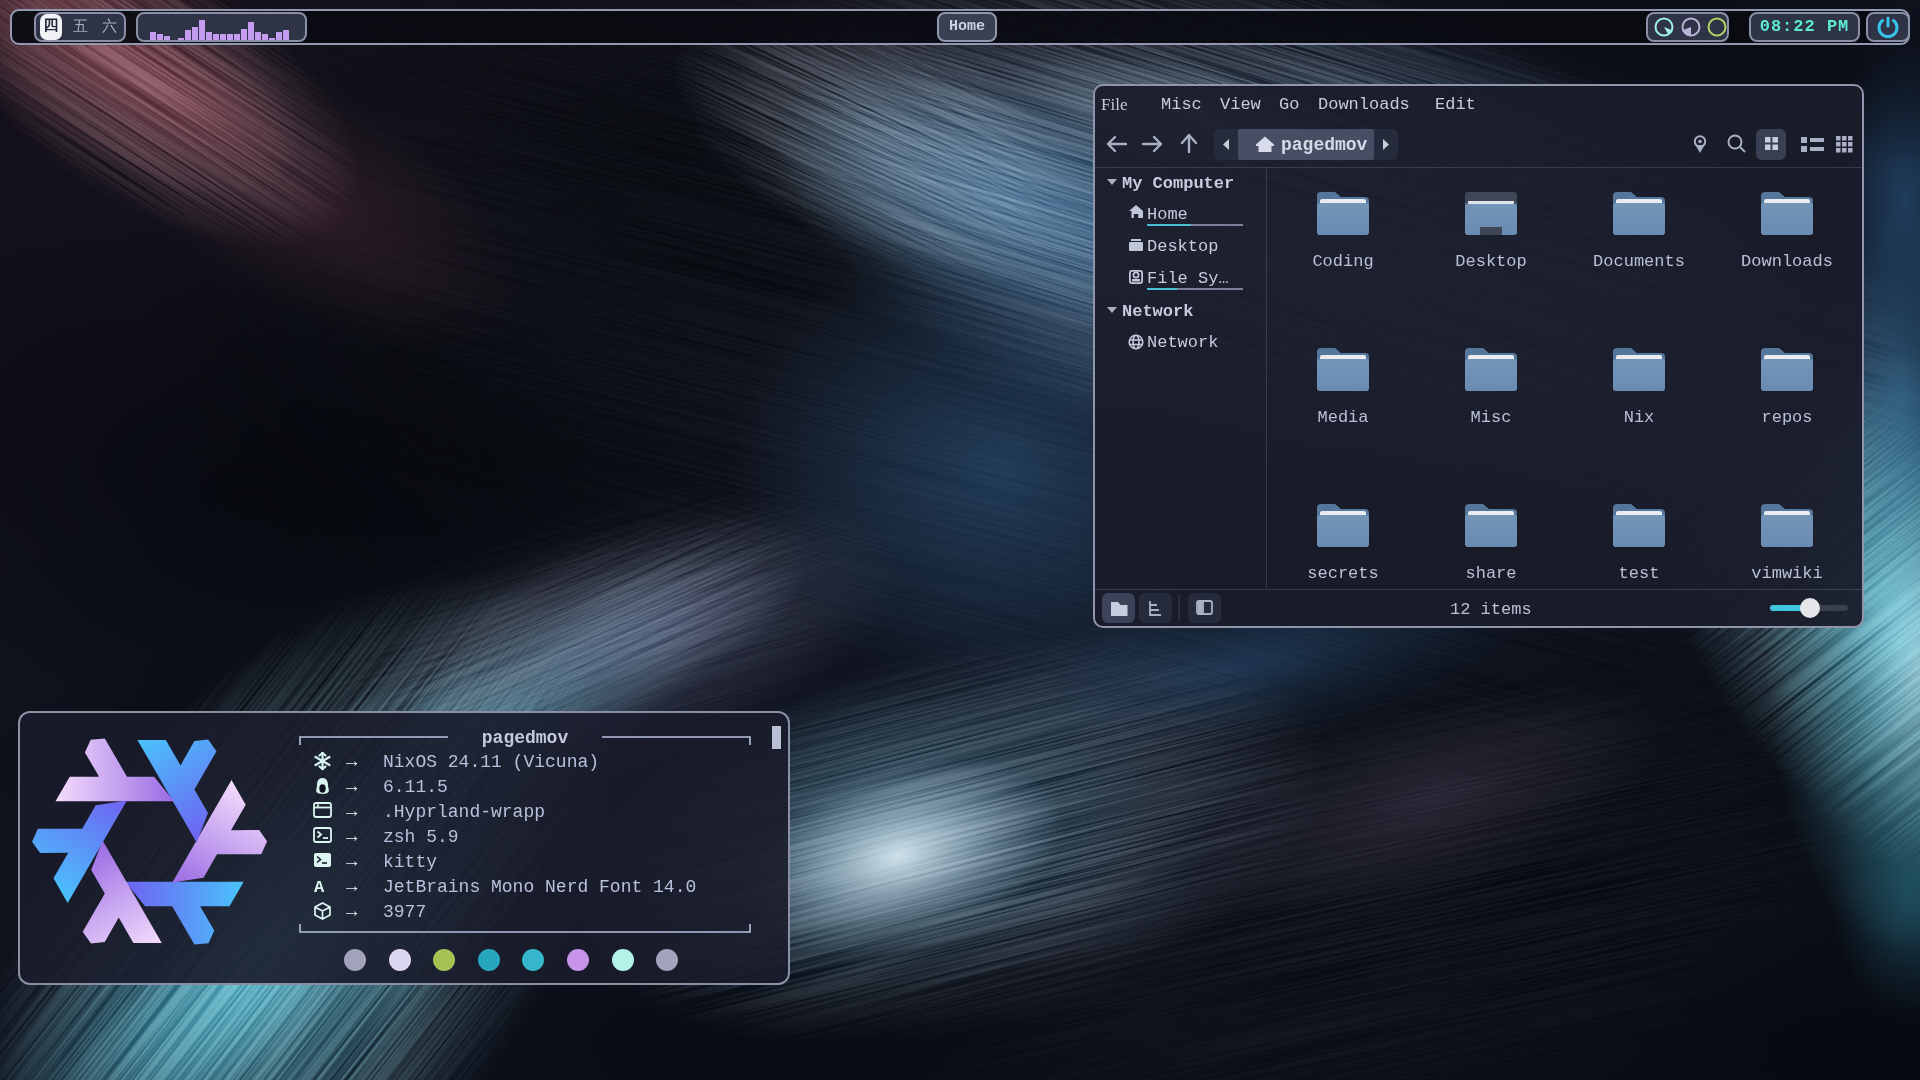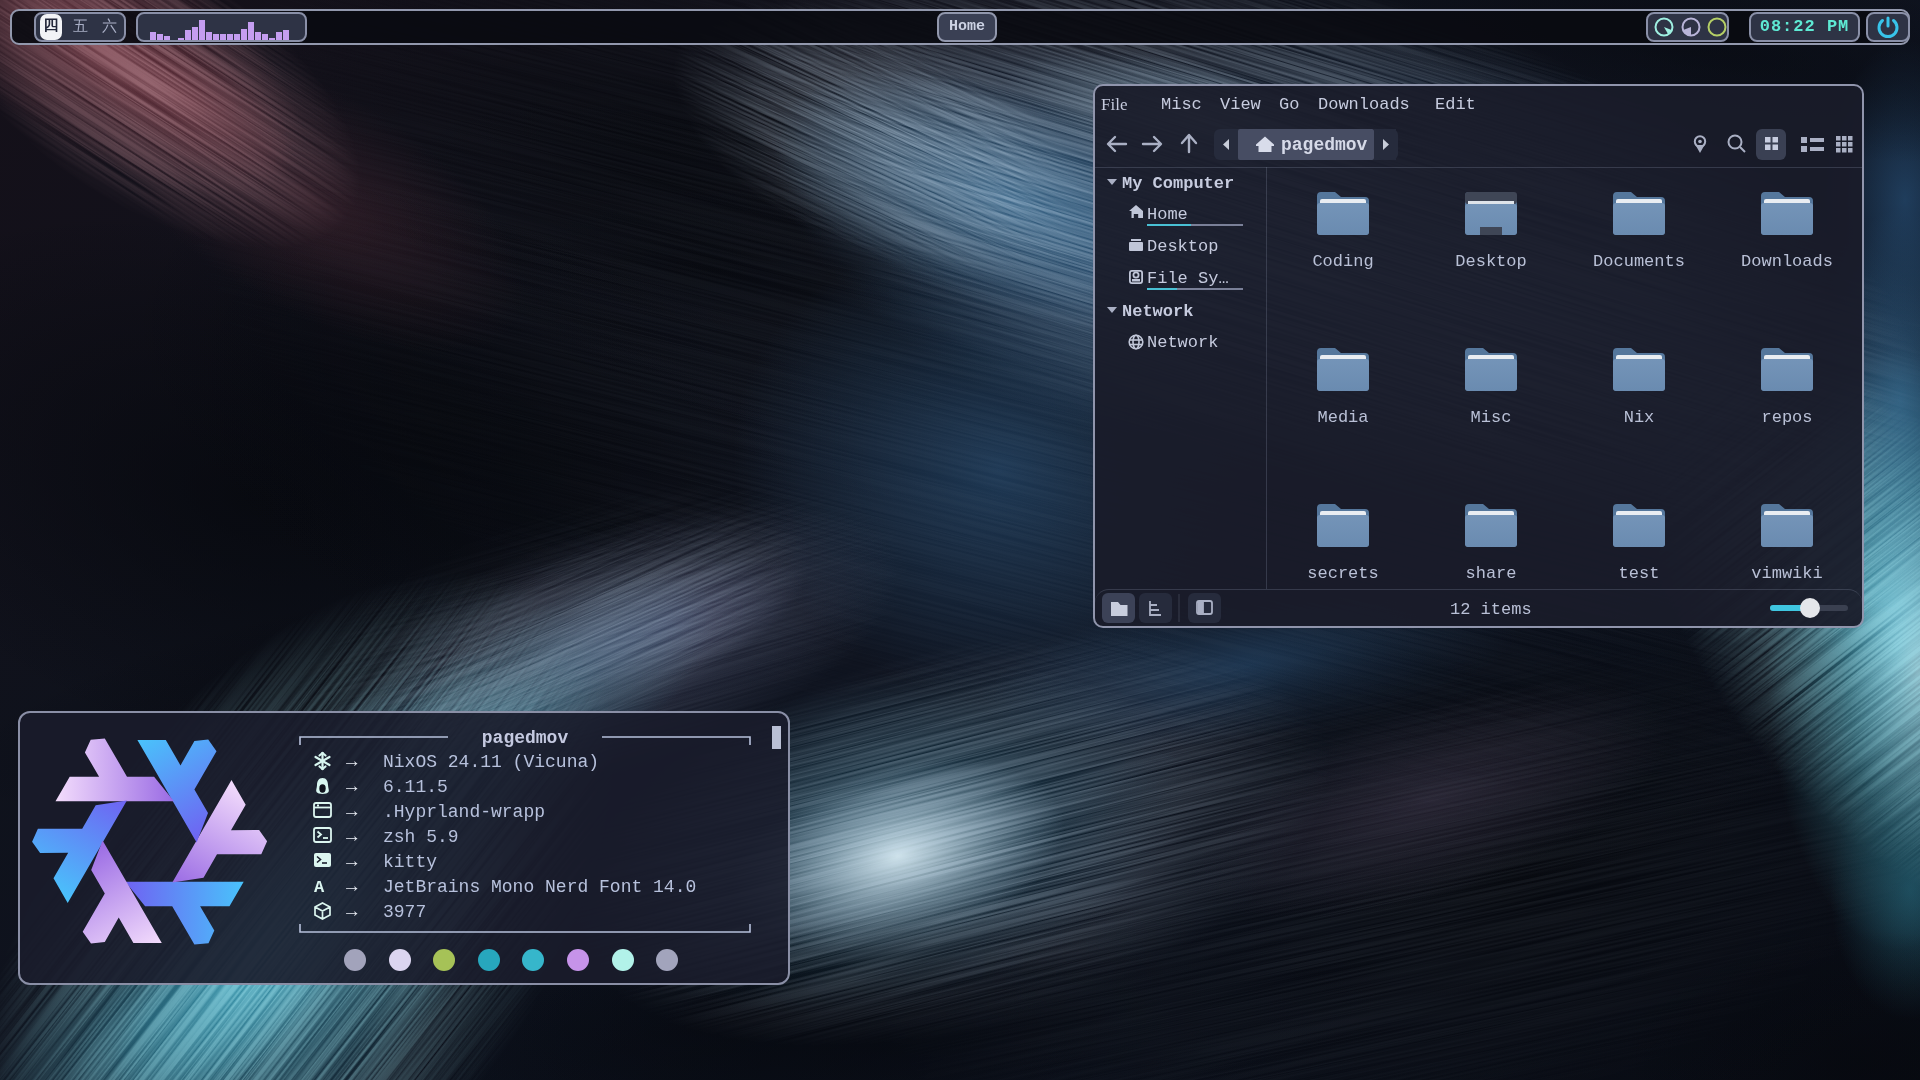--- a/index.html
+++ b/index.html
@@ -22,21 +22,21 @@
 #pwr { left:1854px; width:44px; }
 
 .win { position:absolute; z-index:3; border:2px solid #9095ac; border-radius:10px; }
 
 #fm { left:1093px; top:84px; width:771px; height:544px; background:rgba(25,28,41,0.94); }
 #fm .menubar { position:absolute; left:0; top:0; width:100%; height:36px; color:#c6cbde; font-size:17px; }
 #fm .menubar span { position:absolute; top:9px; }
 #fm .toolbar { position:absolute; left:0; top:36px; width:100%; height:45px; }
 #fm .sep-h { position:absolute; left:0px; top:81px; width:767px; height:1px; background:rgba(160,170,195,0.22); }
 #fm .sep-v { position:absolute; left:171px; top:81px; width:1px; height:422px; background:rgba(160,170,195,0.22); }
-#fm .statusbar { position:absolute; left:0; top:503px; width:767px; height:37px; border-top:1px solid rgba(160,170,195,0.22);border-radius:14px; }
+#fm .statusbar { position:absolute; left:0; top:503px; width:767px; height:37px; border-top:1px solid rgba(160,170,195,0.22); }
 
 #term { left:18px; top:711px; width:772px; height:274px; background:rgba(25,28,43,0.90); border-color:#8a8fa6; border-radius:12px; }
 svg text { font-family:"Liberation Mono",monospace; }
 </style>
 </head>
 <body>
 <svg id="wall" viewBox="0 0 1920 1080" preserveAspectRatio="none">
 <defs>
 <filter id="stW" x="-10%" y="-10%" width="120%" height="120%">
   <feTurbulence type="fractalNoise" baseFrequency="0.0035 0.45" numOctaves="2" seed="11" result="n"></feTurbulence>

